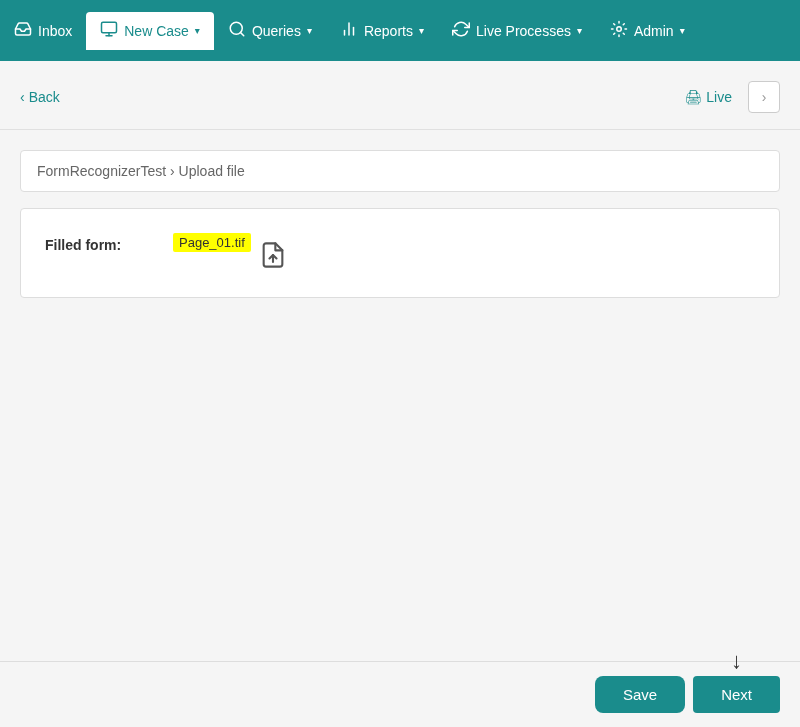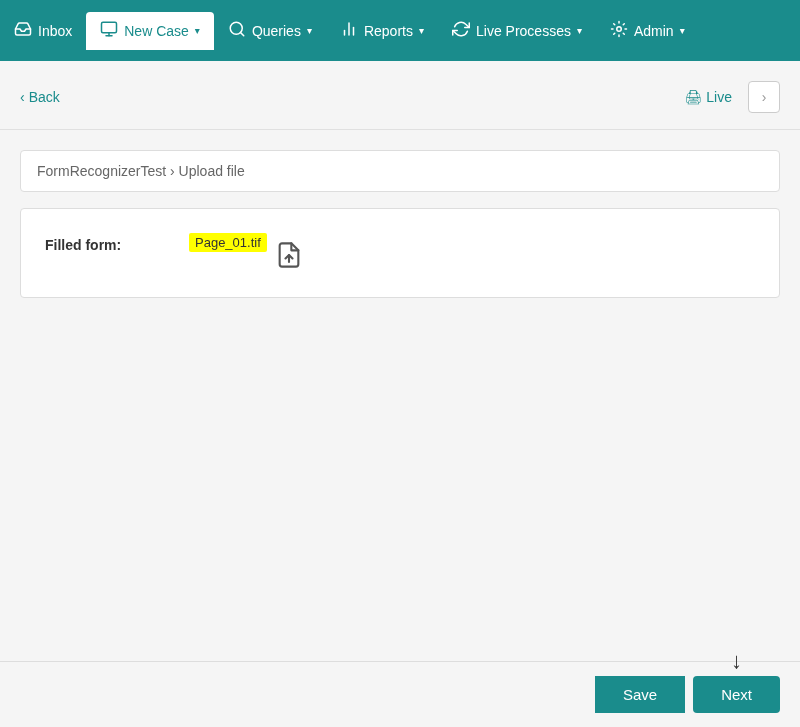--- a/index.html
+++ b/index.html
@@ -112,21 +112,21 @@
     .form-card {
       background: white;
       border: 1px solid #ddd;
       border-radius: 4px;
       padding: 24px;
     }
 
     .form-row {
       display: flex;
       align-items: flex-start;
-      gap: 24px;
+      gap: 8px;
     }
 
     .form-label {
       font-size: 14px;
       font-weight: 600;
       color: #333;
       min-width: 120px;
       padding-top: 4px;
     }
 
@@ -165,21 +165,21 @@
       display: flex;
       justify-content: flex-end;
       gap: 8px;
       flex-shrink: 0;
     }
 
     .btn-save {
       background: #1a8c8c;
       color: white;
       border: none;
-      border-radius: 0;
+      border-radius: 8px;
       padding: 10px 28px;
       font-size: 15px;
       cursor: pointer;
     }
 
     .btn-next {
       background: #1a8c8c;
       color: white;
       border: none;
       border-radius: 4px;

